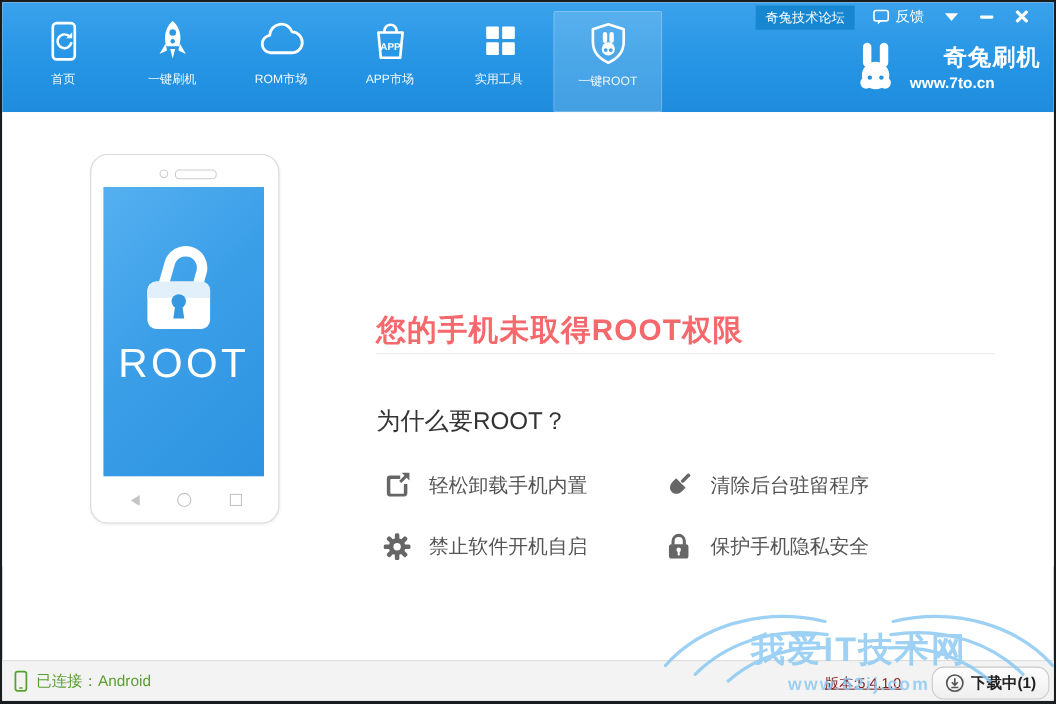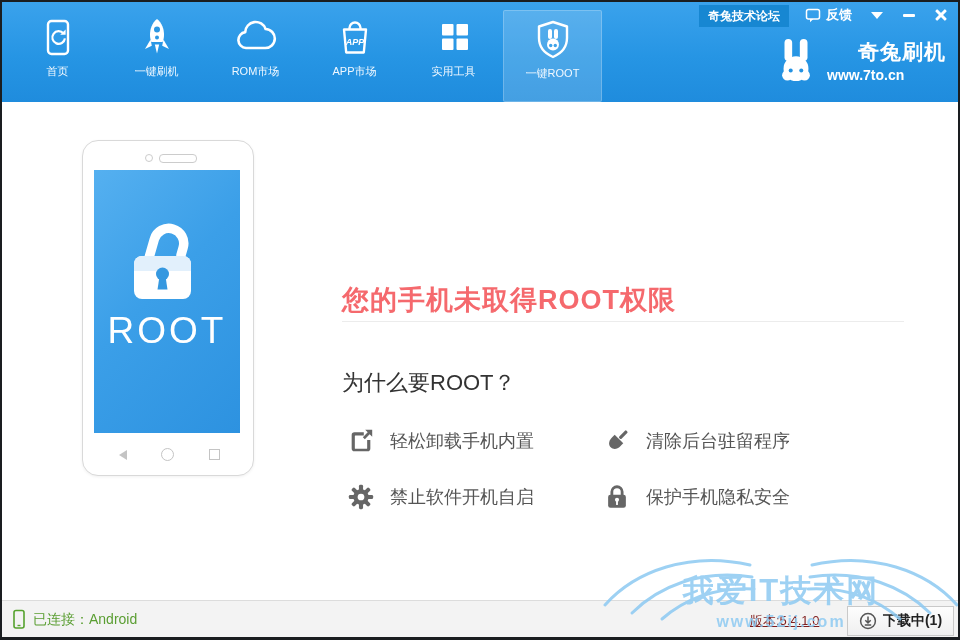--- a/index.html
+++ b/index.html
@@ -3,27 +3,27 @@
 <meta charset="utf-8">
 <style>
   html,body{margin:0;padding:0;background:#e8e8e8;font-family:"Liberation Sans","DejaVu Sans",sans-serif;}
   .window{position:relative;width:960px;height:640px;box-sizing:border-box;
     border:2px solid #1a1d20;border-bottom-width:3px;background:#fff;overflow:hidden;}
   
   .header{position:absolute;left:0;top:0;right:0;height:100px;
     background:linear-gradient(180deg,#3aa2ec 0%,#2695e4 55%,#1f8cdd 100%);}
   .tabs{position:absolute;left:6px;top:0;height:100px;display:flex;}
   .tab{width:99px;height:100px;display:flex;flex-direction:column;align-items:center;cursor:pointer;}
-  .tab .ticon{margin-top:13px;height:46px;display:flex;align-items:center;justify-content:center;font-style:italic;}
+  .tab .ticon{margin-top:13px;height:46px;display:flex;align-items:center;justify-content:center;}
   .tab .tlabel{margin-top:3px;font-size:11px;color:#f0f8ff;}
   .tab.active{background:rgba(255,255,255,.17);box-shadow:inset 0 0 0 1px rgba(255,255,255,.22);
     border-radius:2px;height:92px;margin-top:8px;}
   .tab.active .ticon{margin-top:7px;}
   
-  .topctl{position:absolute;top:0;right:0;height:26px;display:flex;align-items:center;font-weight:bold;}
+  .topctl{position:absolute;top:0;right:12px;height:26px;display:flex;align-items:center;}
   .forumbox{background:#1787d2;color:#fff;font-size:12px;height:22px;line-height:22px;
     padding:0 9px;margin-top:2px;cursor:pointer;}
   .feedback{display:flex;align-items:center;color:#fff;font-size:13px;margin-left:16px;cursor:pointer;}
   .feedback svg{margin-right:5px;}
   .caretbtn{width:34px;height:22px;margin-left:8px;display:flex;align-items:center;justify-content:center;cursor:pointer;}
   .caret{width:0;height:0;border-left:6px solid transparent;border-right:6px solid transparent;border-top:7px solid #fff;}
   .minbtn{width:30px;height:22px;display:flex;align-items:center;justify-content:center;cursor:pointer;}
   .minbar{width:12px;height:3px;background:#fff;border-radius:1px;}
   .closebtn{width:34px;height:22px;position:relative;cursor:pointer;}
   .closebtn i{position:absolute;left:50%;top:50%;width:14px;height:3px;background:#fff;border-radius:1px;}
@@ -70,21 +70,21 @@
   .startbtn{position:absolute;left:795px;top:17px;width:150px;height:48px;
     background:linear-gradient(180deg,#5fbc29 0%,#52b11e 100%);border:none;border-bottom:2px solid #459c18;
     border-radius:4px;color:#fff;font-size:21px;font-family:inherit;cursor:pointer;letter-spacing:1px;}
   
   .statusbar{position:absolute;left:0;top:598px;right:0;height:39px;background:#f3f3f3;
     border-top:1px solid #dcdcdc;box-sizing:border-box;}
   .conn{position:absolute;left:10px;top:8px;display:flex;align-items:center;}
   .conn .ctext{margin-left:7px;font-size:14px;color:#5a9e32;}
   .version{position:absolute;left:748px;top:11px;font-size:13px;color:#7f1d1d;text-decoration:underline;}
   .dlbtn{position:absolute;left:845px;top:5px;width:107px;height:30px;box-sizing:border-box;
-    background:linear-gradient(180deg,#fdfdfd,#efefef);border:1px solid #c9c9c9;border-radius:0;
+    background:linear-gradient(180deg,#fdfdfd,#efefef);border:1px solid #c9c9c9;border-radius:11px;
     display:flex;align-items:center;justify-content:center;cursor:pointer;}
   .dlbtn .dltext{margin-left:6px;font-size:14px;color:#222;font-weight:bold;}
   
   .watermark{position:absolute;left:598px;top:545px;width:362px;height:92px;z-index:40;
     pointer-events:none;opacity:.85;}
 </style>
 </head>
 <body>
 
 <div class="window">

